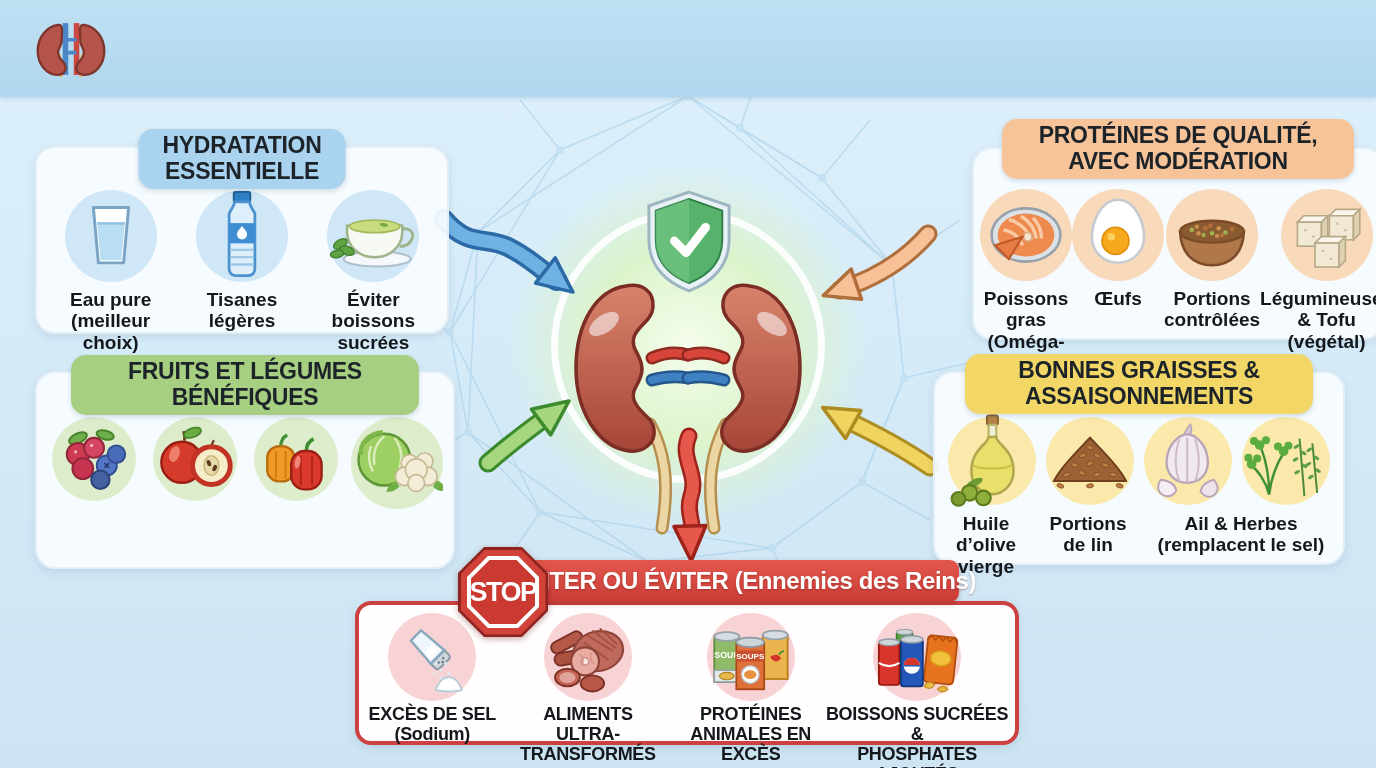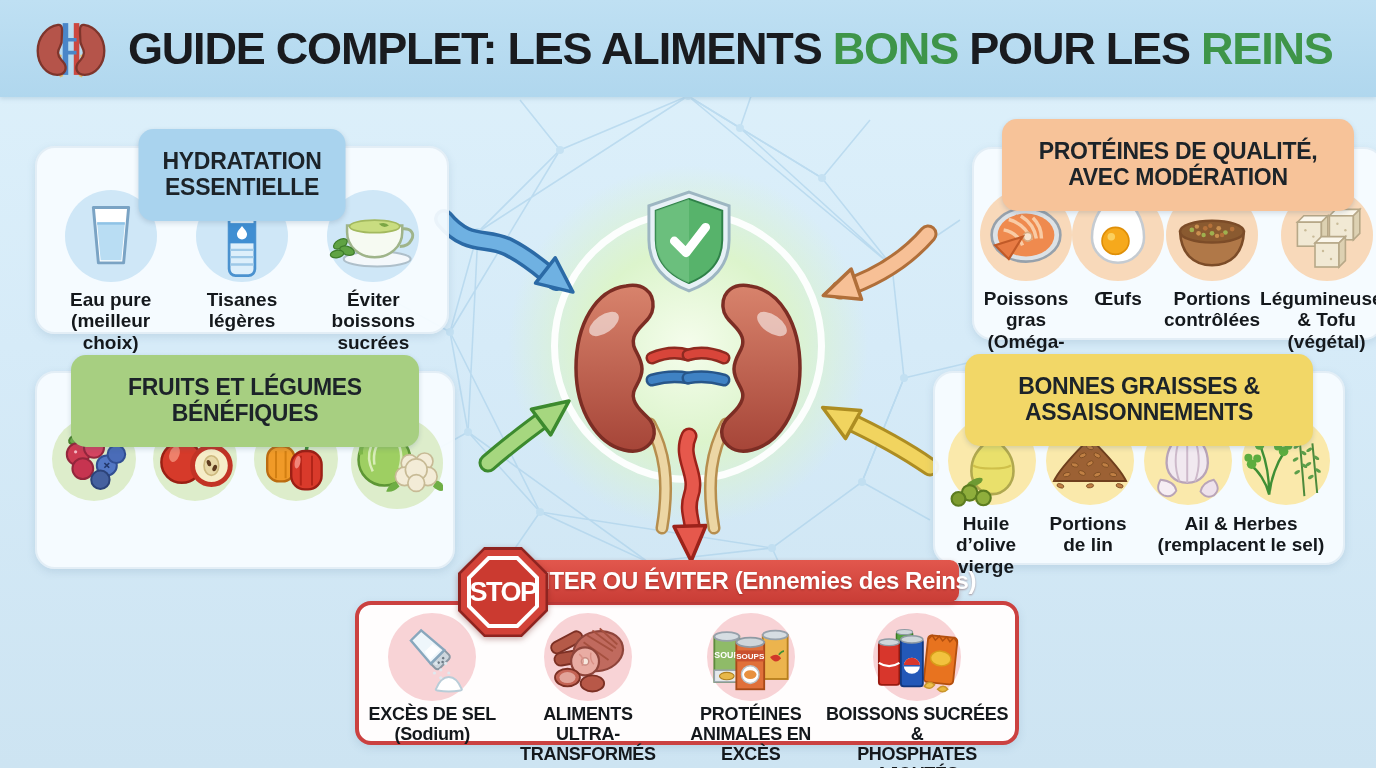--- a/index.html
+++ b/index.html
@@ -20,21 +20,21 @@
     background:radial-gradient(circle,#f5fdec 0%,#dcf4cc 38%,rgba(220,244,204,0) 70%);z-index:1;}
   .ring{position:absolute;left:551px;top:209px;width:274px;height:274px;border-radius:50%;
     border:7px solid rgba(255,255,255,.92);box-sizing:border-box;z-index:2;}
   .arrows{position:absolute;inset:0;z-index:3;pointer-events:none;}
   .kidneys-svg{position:absolute;left:566px;top:272px;width:244px;height:268px;z-index:3;}
   .shield-svg{position:absolute;left:644px;top:189px;width:90px;height:104px;z-index:4;}
   
   .card{position:absolute;background:rgba(247,252,255,.94);border:2px solid #e3eef6;
     border-radius:20px;box-shadow:0 3px 8px rgba(90,130,160,.18);box-sizing:border-box;z-index:4;}
   .pill{position:absolute;left:50%;transform:translateX(-50%);border-radius:15px;font-weight:bold;
-    font-size:23px;line-height:1.12;text-align:center;color:#1c2329;padding:20px 24px;
+    font-size:23px;line-height:1.12;text-align:center;color:#1c2329;padding:4px 24px;
     white-space:pre-line;box-shadow:0 2px 5px rgba(60,90,120,.2);z-index:5;letter-spacing:-.3px;box-sizing:border-box;}
   .items,.icons-row,.labels-row{display:flex;}
   .item{flex:1;display:flex;flex-direction:column;align-items:center;gap:7px;}
   .circ{border-radius:50%;display:flex;align-items:center;justify-content:center;flex:0 0 auto;}
   .lbl{font-weight:bold;text-align:center;white-space:pre-line;line-height:1.12;color:#14181c;font-size:19px;}
   .icons-row .icon-cell{flex:1;display:flex;justify-content:center;}
   
   .tl{left:35px;top:146px;width:414px;height:188px;}
   .tl .pill{top:-19px;background:#a9d3ee;}
   .tl .items{margin-top:42px;padding:0 8px;}
@@ -125,21 +125,20 @@
     <svg class="logo" viewBox="0 0 80 80">
       <path d="M34 12 v56" stroke="#4a86c8" stroke-width="6" fill="none"></path>
       <path d="M46 12 v56" stroke="#cc4840" stroke-width="6" fill="none"></path>
       <path d="M28 46 c-3 12 -1 18 2 24 M52 46 c3 12 1 18 -2 24" stroke="#e0b86a" stroke-width="4" fill="none"></path>
       <path d="M34 30 h12 M34 44 h12" stroke="#4a86c8" stroke-width="4"></path>
       <path d="M26 14 C13 16 4 28 4 42 C4 57 14 68 25 68 C33 68 36 62 33 56 C30 51 26 50 26 44 C26 38 31 36 30 29 C30 22 32 13 26 14 Z" fill="#b5544a" stroke="#7e352c" stroke-width="2.5"></path>
       <g transform="translate(80 0) scale(-1 1)">
         <path d="M26 14 C13 16 4 28 4 42 C4 57 14 68 25 68 C33 68 36 62 33 56 C30 51 26 50 26 44 C26 38 31 36 30 29 C30 22 32 13 26 14 Z" fill="#b5544a" stroke="#7e352c" stroke-width="2.5"></path>
       </g>
     </svg>
-    <h1 class="title"><span>GUIDE COMPLET: LES ALIMENTS </span><span class="grn">BONS</span><span> POUR LES </span><span class="grn">REINS</span></h1>
   </header>
 
   <div class="glow"></div>
   <div class="ring"></div>
 
   <svg class="arrows" viewBox="0 0 1376 768">
     <g>
       <path d="M444,219 C468,248 486,236 508,247 C530,258 542,270 556,281" stroke="#2b6aa6" stroke-width="20" fill="none" stroke-linecap="round"></path>
       <path d="M444,219 C468,248 486,236 508,247 C530,258 542,270 556,281" stroke="#6fb1e2" stroke-width="13" fill="none" stroke-linecap="round"></path>
       <polygon points="5,0 -30,-16 -30,16" transform="translate(569,289) rotate(38)" fill="#6fb1e2" stroke="#2b6aa6" stroke-width="3.5" stroke-linejoin="round"></polygon>

